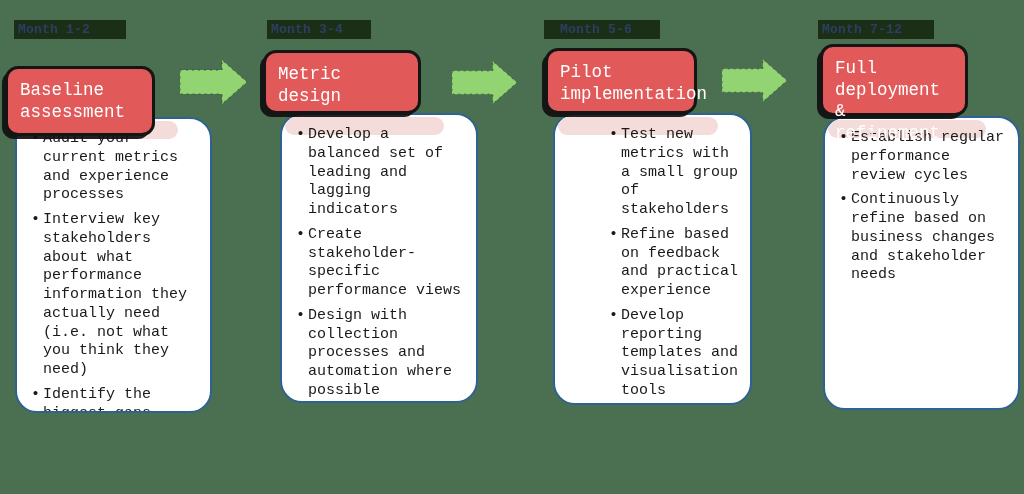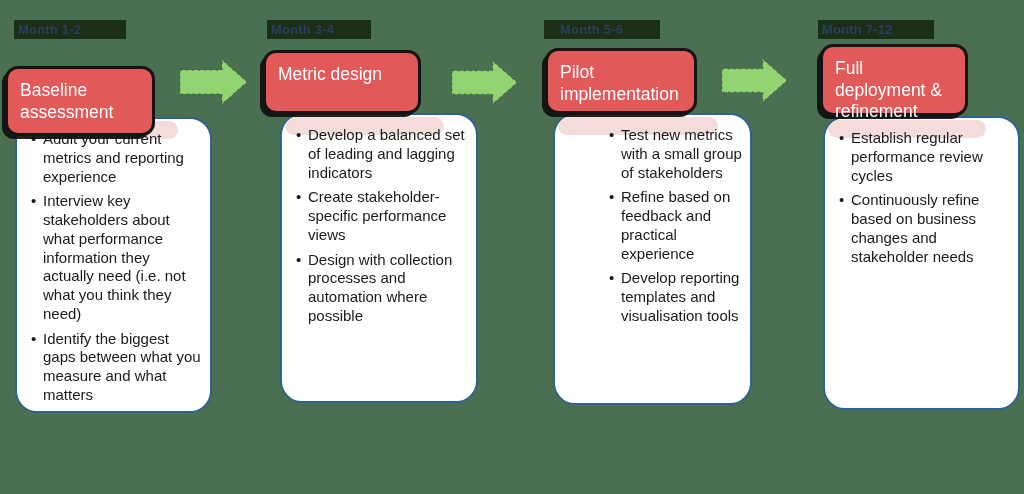--- a/index.html
+++ b/index.html
@@ -15,21 +15,21 @@
     --month-band:#1b2f17;
     --month-text:#2b3e63;
   }
   html,body{margin:0;padding:0;}
   body{
     width:1024px;height:494px;
     background:var(--background);
     font-family:"Liberation Sans", sans-serif;
     overflow:hidden;
   }
-  .canvas{position:relative;width:1024px;height:412px;}
+  .canvas{position:relative;width:1024px;height:412px;font-family:Liberation Mono, monospace;}
 
   .month-band{
     position:absolute;
     background:var(--month-band);
     color:var(--month-text);
     font-size:13px;font-weight:700;
     line-height:19px;
     padding:0 4px;
     letter-spacing:.2px;
     white-space:nowrap;
@@ -108,21 +108,21 @@
 <div class="canvas">
 
   <div class="month-band band-1">Month 1-2</div>
   <div class="phase-header header-1">
     <span>Baseline assessment</span>
   </div>
   <div class="card card-1">
     <div class="accent"></div>
     <ul class="bullets">
 
-    <li>Audit your current metrics and reporting experience</li>
+    <li>Audit your current metrics and experience processes</li>
         <li>Interview key stakeholders about what performance information they actually need (i.e. not what you think they need)</li>
         <li>Identify the biggest gaps between what you measure and what matters</li>
       </ul>
   </div>
 
   <div class="arrow arrow-1">
     <svg viewBox="0 0 68 46" xmlns="http://www.w3.org/2000/svg">
       <polygon points="0,11 42,11 42,1 67,23 42,45 42,35 0,35" fill="var(--arrow)" stroke="#2f4d2a" stroke-width="0.8" stroke-dasharray="2 4" opacity="0.97"></polygon>
     </svg>
   </div>

